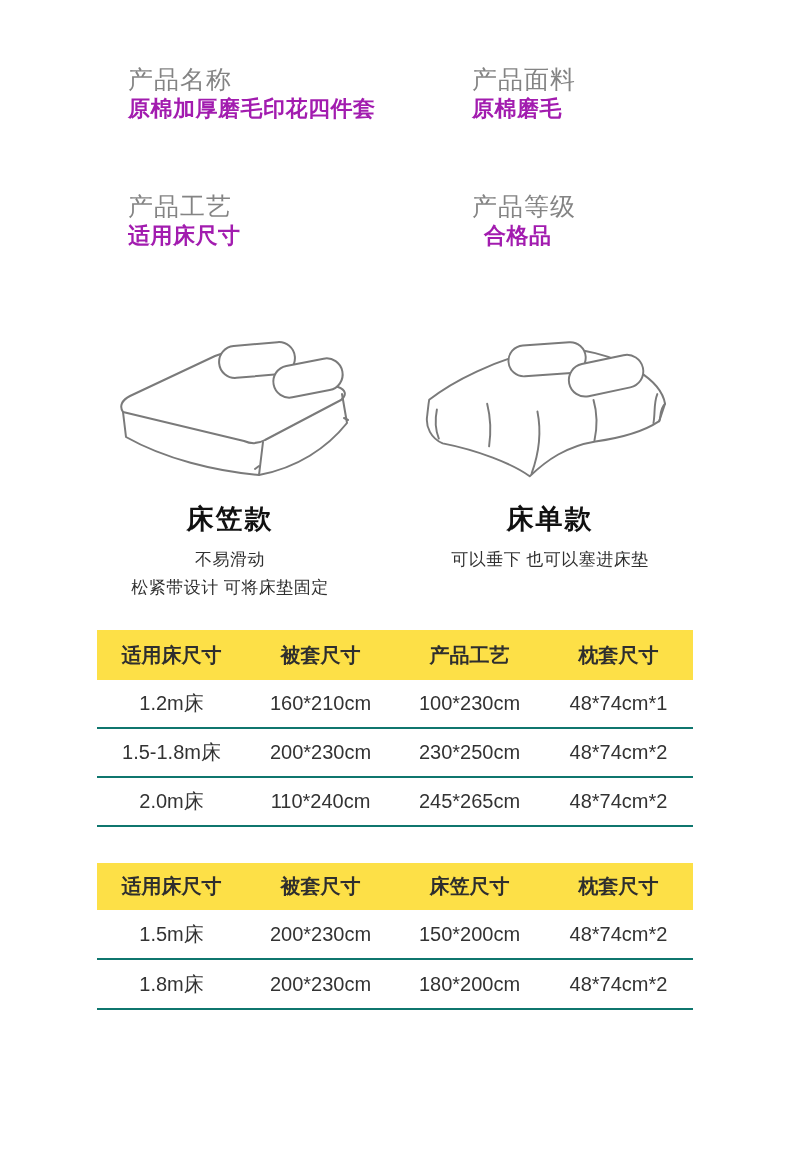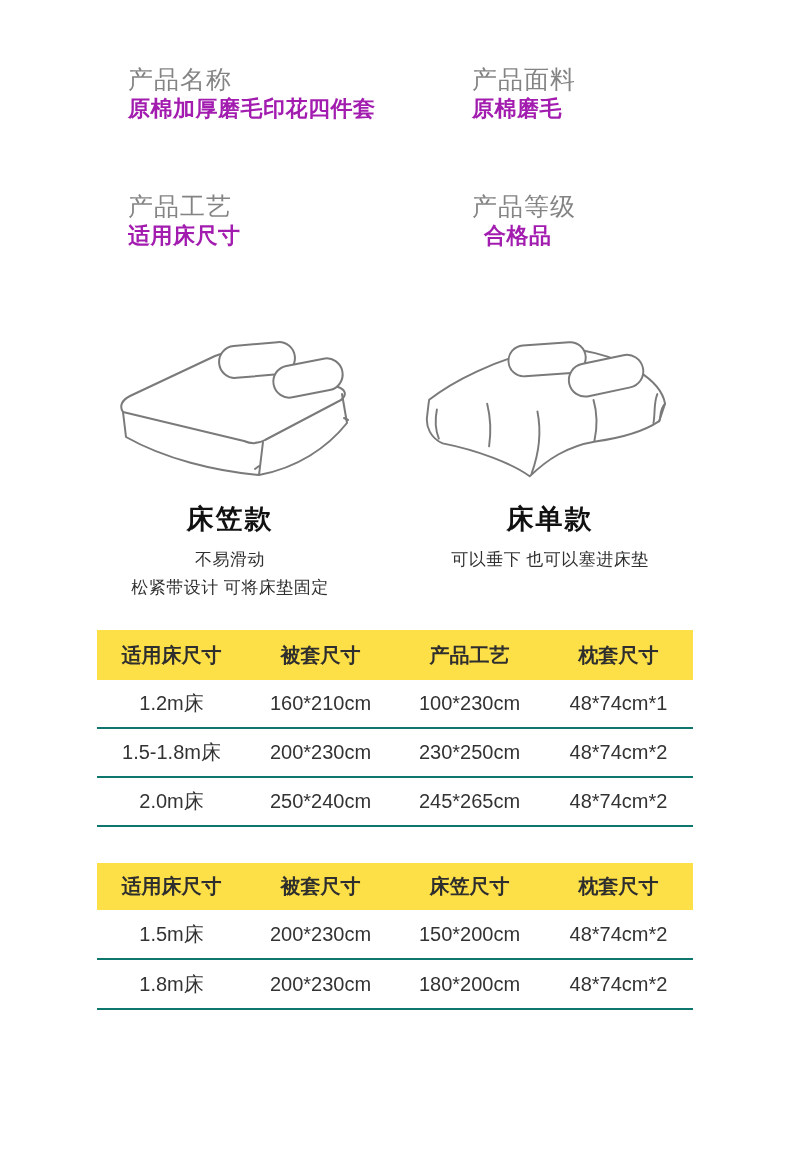--- a/index.html
+++ b/index.html
@@ -177,21 +177,21 @@
       <div class="cell">48*74cm*1</div>
     </div>
     <div class="trow">
       <div class="cell">1.5-1.8m床</div>
       <div class="cell">200*230cm</div>
       <div class="cell">230*250cm</div>
       <div class="cell">48*74cm*2</div>
     </div>
     <div class="trow">
       <div class="cell">2.0m床</div>
-      <div class="cell">250*240cm</div>
+      <div class="cell">110*240cm</div>
       <div class="cell">245*265cm</div>
       <div class="cell">48*74cm*2</div>
     </div>
   </div>
 
   <div class="size-table" id="size-table-1">
     <div class="thead">
       <div class="cell">适用床尺寸</div>
       <div class="cell">被套尺寸</div>
       <div class="cell">床笠尺寸</div>

